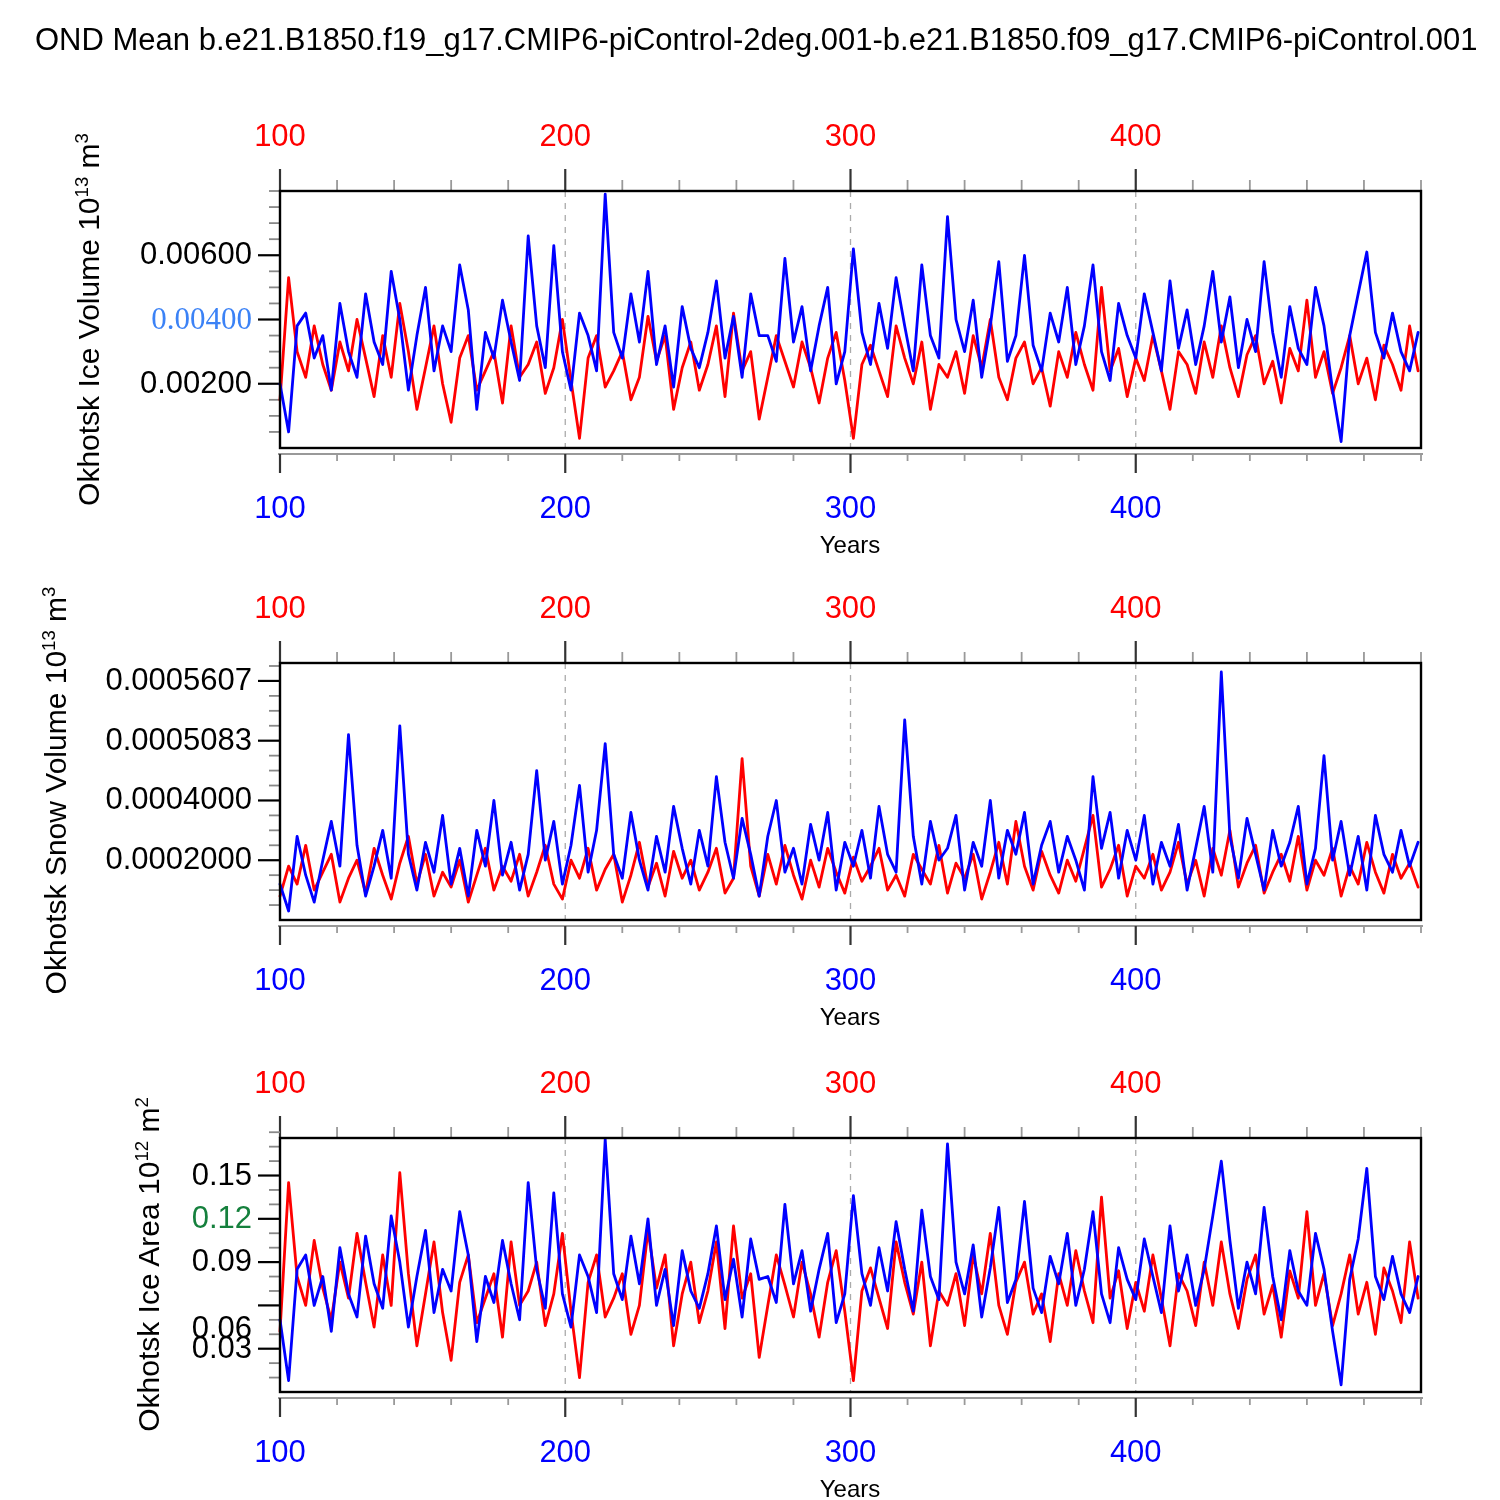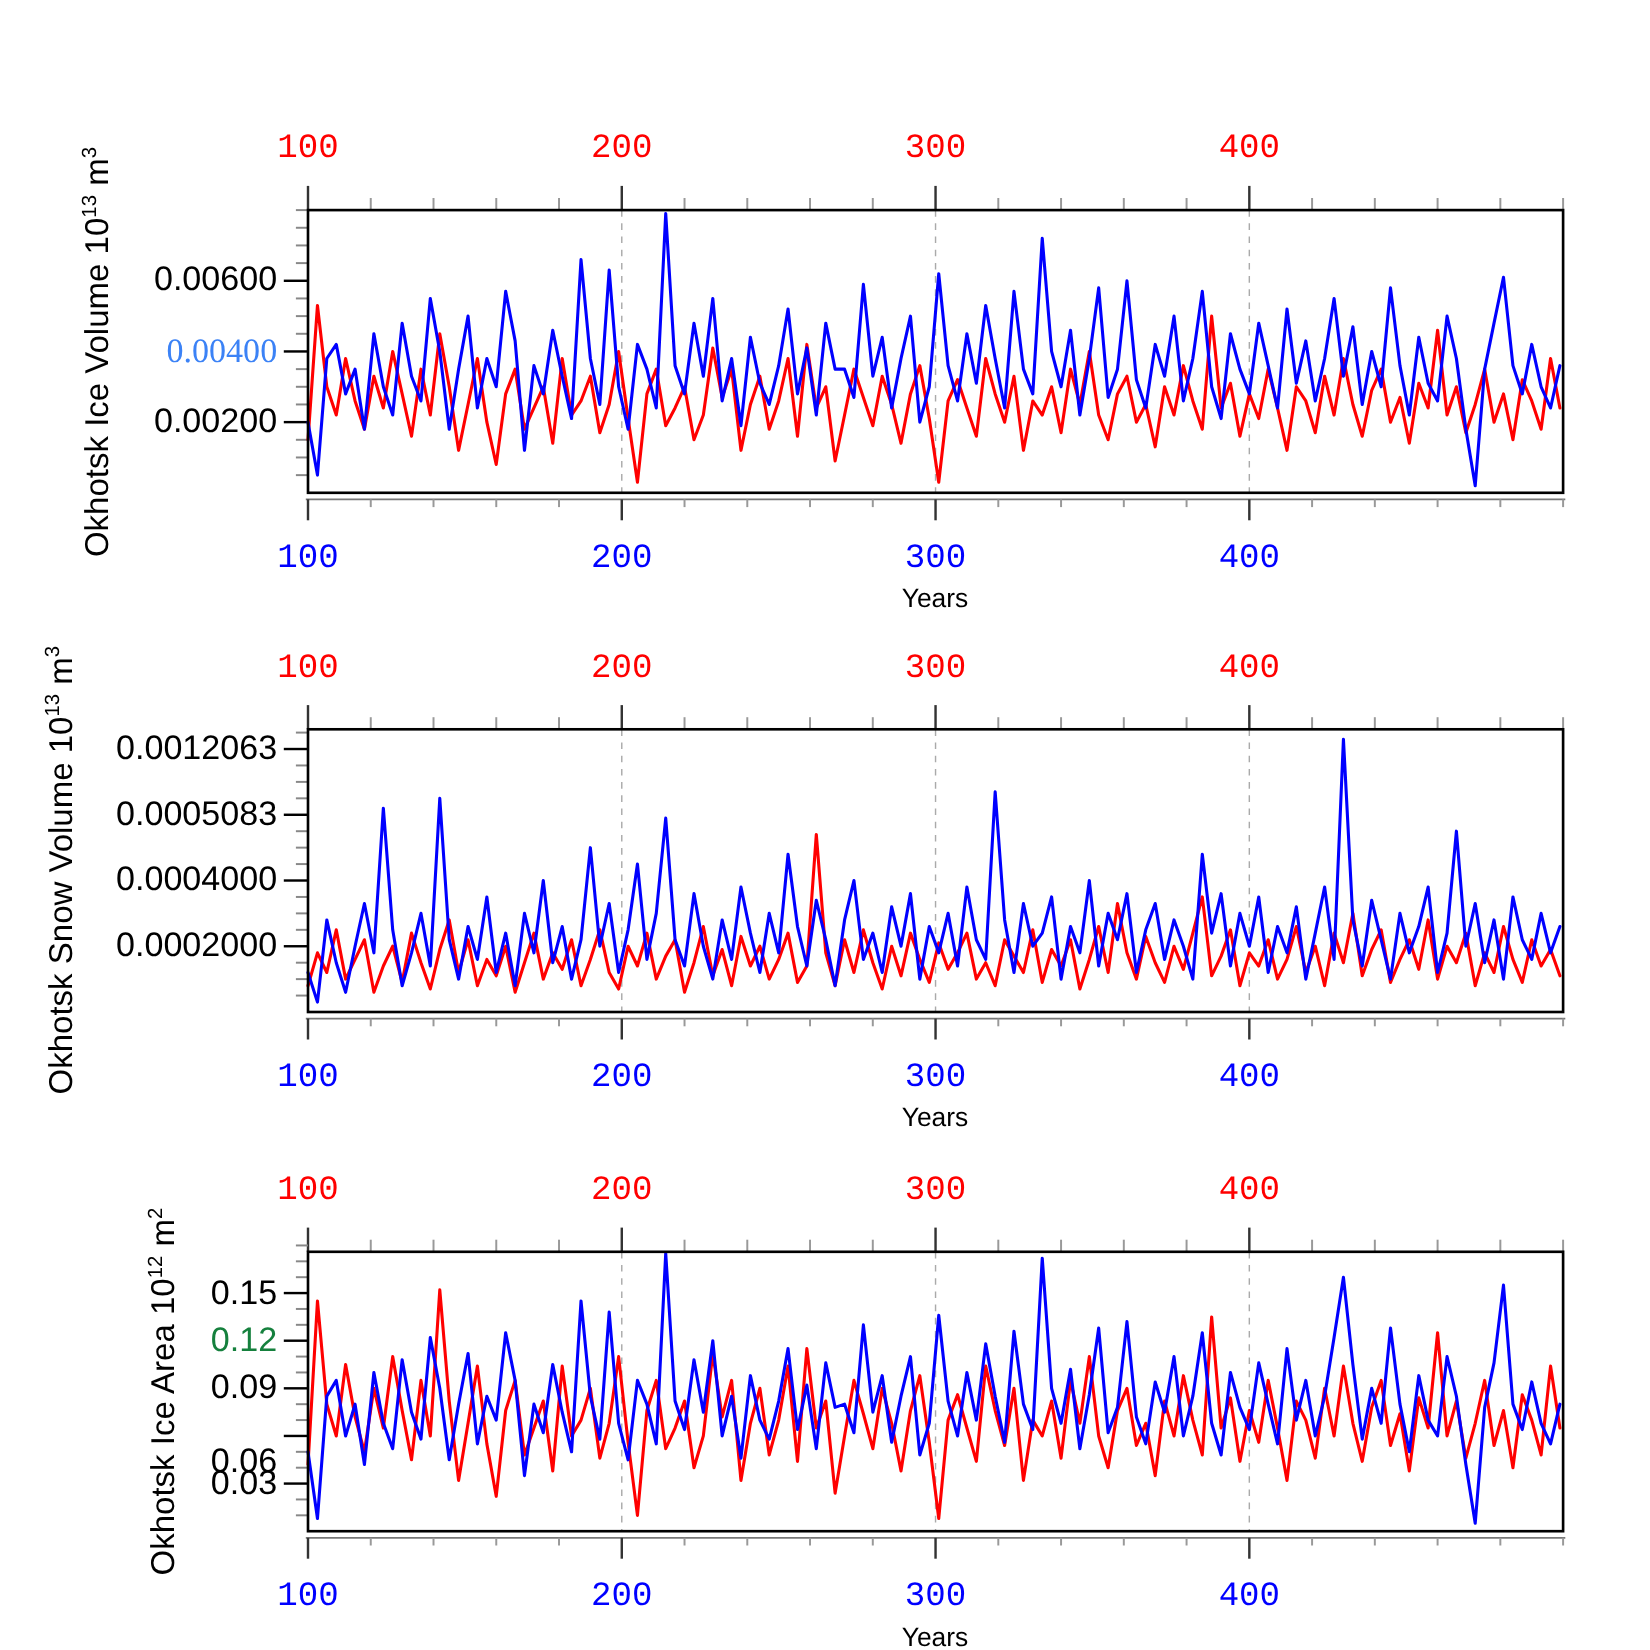--- a/index.html
+++ b/index.html
@@ -7,21 +7,21 @@
           font-family:"Liberation Sans","DejaVu Sans",sans-serif;color:#000;}
   #plot-svg{position:absolute;left:0;top:0;}
   .title{position:absolute;left:35px;top:22px;font-size:31px;white-space:nowrap;color:#000;}
   .legend{position:absolute;top:76px;font-size:26px;text-align:center;white-space:nowrap;}
   .legend.red{left:275px;width:510px;}
   .legend.blue{left:855px;width:590px;}
   .ylabel{position:absolute;width:600px;text-align:center;font-size:30px;white-space:nowrap;
           transform:rotate(-90deg);}
   .ylabel sup{font-size:0.62em;}
   .xlabel-years{position:absolute;width:200px;left:750px;text-align:center;font-size:24px;}
-  .xtick{position:absolute;width:110px;text-align:center;font-size:31px;font-family:Liberation Mono, monospace;}
+  .xtick{position:absolute;width:110px;text-align:center;font-size:31px;}
   .ytick{position:absolute;width:180px;text-align:right;font-size:31px;}
 </style>
 </head>
 <body>
 
 <div id="canvas">
   <svg id="plot-svg" width="1500" height="1500">
       <line x1="565.25" y1="191" x2="565.25" y2="448" stroke="#aaaaaa" stroke-width="1.3" stroke-dasharray="6 6"></line>
       <line x1="850.5" y1="191" x2="850.5" y2="448" stroke="#aaaaaa" stroke-width="1.3" stroke-dasharray="6 6"></line>
       <line x1="1135.75" y1="191" x2="1135.75" y2="448" stroke="#aaaaaa" stroke-width="1.3" stroke-dasharray="6 6"></line>
@@ -215,20 +215,21 @@
       <line x1="269" y1="1189.9545454545455" x2="280" y2="1189.9545454545455" stroke="#888888" stroke-width="1.8"></line>
       <line x1="258" y1="1175.5227272727273" x2="280" y2="1175.5227272727273" stroke="#000000" stroke-width="2.2"></line>
       <line x1="269" y1="1161.090909090909" x2="280" y2="1161.090909090909" stroke="#888888" stroke-width="1.8"></line>
       <line x1="269" y1="1146.659090909091" x2="280" y2="1146.659090909091" stroke="#888888" stroke-width="1.8"></line>
       <line x1="269" y1="1132.2272727272727" x2="280" y2="1132.2272727272727" stroke="#888888" stroke-width="1.8"></line>
       <polyline points="280.0,1331.4 288.6,1182.7 297.1,1276.5 305.7,1305.4 314.2,1240.5 322.8,1288.1 331.3,1319.8 339.9,1262.1 348.5,1298.2 357.0,1233.3 365.6,1282.3 374.1,1327.1 382.7,1254.9 391.2,1305.4 399.8,1172.6 408.4,1273.7 416.9,1345.8 425.5,1293.9 434.0,1241.9 442.6,1312.6 451.1,1360.3 459.7,1282.3 468.3,1254.9 476.8,1322.7 485.4,1298.2 493.9,1273.7 502.5,1337.2 511.1,1241.9 519.6,1305.4 528.2,1291.0 536.7,1262.1 545.3,1325.6 553.8,1293.9 562.4,1233.3 571.0,1311.2 579.5,1377.6 588.1,1282.3 596.6,1254.9 605.2,1317.0 613.7,1298.2 622.3,1273.7 630.9,1334.3 639.4,1305.4 648.0,1230.4 656.5,1288.1 665.1,1254.9 673.6,1345.8 682.2,1293.9 690.8,1262.1 699.3,1322.7 707.9,1291.0 716.4,1241.9 725.0,1328.5 733.5,1226.0 742.1,1298.2 750.7,1273.7 759.2,1357.4 767.8,1305.4 776.3,1254.9 784.9,1285.2 793.5,1317.0 802.0,1262.1 810.6,1293.9 819.1,1337.2 827.7,1282.3 836.2,1250.6 844.8,1311.2 853.4,1380.5 861.9,1291.0 870.5,1267.9 879.0,1298.2 887.6,1328.5 896.1,1241.9 904.7,1282.3 913.3,1314.1 921.8,1262.1 930.4,1345.8 938.9,1291.0 947.5,1305.4 956.0,1273.7 964.6,1325.6 973.2,1254.9 981.7,1293.9 990.3,1233.3 998.8,1305.4 1007.4,1334.3 1015.9,1282.3 1024.5,1262.1 1033.1,1314.1 1041.6,1293.9 1050.2,1341.5 1058.7,1273.7 1067.3,1305.4 1075.8,1250.6 1084.4,1291.0 1093.0,1322.7 1101.5,1197.2 1110.1,1298.2 1118.6,1270.8 1127.2,1328.5 1135.8,1282.3 1144.3,1311.2 1152.9,1254.9 1161.4,1298.2 1170.0,1345.8 1178.5,1273.7 1187.1,1291.0 1195.7,1325.6 1204.2,1262.1 1212.8,1305.4 1221.3,1241.9 1229.9,1293.9 1238.4,1328.5 1247.0,1279.4 1255.6,1254.9 1264.1,1314.1 1272.7,1285.2 1281.2,1337.2 1289.8,1270.8 1298.3,1298.2 1306.9,1211.6 1315.5,1305.4 1324.0,1273.7 1332.6,1325.6 1341.1,1293.9 1349.7,1254.9 1358.2,1314.1 1366.8,1282.3 1375.4,1334.3 1383.9,1267.9 1392.5,1291.0 1401.0,1322.7 1409.6,1241.9 1418.1,1298.2" fill="none" stroke="#ff0000" stroke-width="2.8" stroke-linejoin="round" stroke-linecap="round"></polyline>
       <polyline points="280.0,1319.8 288.6,1380.5 297.1,1269.3 305.7,1254.9 314.2,1305.4 322.8,1276.5 331.3,1331.4 339.9,1247.7 348.5,1293.9 357.0,1317.0 365.6,1236.1 374.1,1283.8 382.7,1308.3 391.2,1215.9 399.8,1262.1 408.4,1327.1 416.9,1276.5 425.5,1230.4 434.0,1312.6 442.6,1269.3 451.1,1291.0 459.7,1211.6 468.3,1254.9 476.8,1341.5 485.4,1276.5 493.9,1302.5 502.5,1240.5 511.1,1283.8 519.6,1319.8 528.2,1182.7 536.7,1269.3 545.3,1308.3 553.8,1192.8 562.4,1293.9 571.0,1327.1 579.5,1254.9 588.1,1276.5 596.6,1312.6 605.2,1139.4 613.7,1273.7 622.3,1299.6 630.9,1236.1 639.4,1283.8 648.0,1218.8 656.5,1305.4 665.1,1269.3 673.6,1325.6 682.2,1250.6 690.8,1291.0 699.3,1308.3 707.9,1273.7 716.4,1226.0 725.0,1299.6 733.5,1259.2 742.1,1317.0 750.7,1239.0 759.2,1279.4 767.8,1276.5 776.3,1302.5 784.9,1204.4 793.5,1283.8 802.0,1250.6 810.6,1311.2 819.1,1269.3 827.7,1233.3 836.2,1322.7 844.8,1293.9 853.4,1195.7 861.9,1273.7 870.5,1305.4 879.0,1247.7 887.6,1291.0 896.1,1221.7 904.7,1269.3 913.3,1311.2 921.8,1210.2 930.4,1276.5 938.9,1299.6 947.5,1143.8 956.0,1262.1 964.6,1293.9 973.2,1244.8 981.7,1317.0 990.3,1267.9 998.8,1207.3 1007.4,1302.5 1015.9,1279.4 1024.5,1201.5 1033.1,1288.1 1041.6,1312.6 1050.2,1256.3 1058.7,1283.8 1067.3,1233.3 1075.8,1305.4 1084.4,1269.3 1093.0,1211.6 1101.5,1293.9 1110.1,1322.7 1118.6,1247.7 1127.2,1279.4 1135.8,1299.6 1144.3,1239.0 1152.9,1276.5 1161.4,1312.6 1170.0,1226.0 1178.5,1291.0 1187.1,1254.9 1195.7,1305.4 1204.2,1269.3 1212.8,1215.9 1221.3,1161.1 1229.9,1240.5 1238.4,1308.3 1247.0,1262.1 1255.6,1293.9 1264.1,1207.3 1272.7,1276.5 1281.2,1319.8 1289.8,1250.6 1298.3,1291.0 1306.9,1305.4 1315.5,1233.3 1324.0,1269.3 1332.6,1331.4 1341.1,1384.8 1349.7,1279.4 1358.2,1239.0 1366.8,1168.3 1375.4,1276.5 1383.9,1299.6 1392.5,1256.3 1401.0,1293.9 1409.6,1312.6 1418.1,1276.5" fill="none" stroke="#0000ff" stroke-width="2.8" stroke-linejoin="round" stroke-linecap="round"></polyline>
       <rect x="280" y="1138" width="1141" height="254" fill="none" stroke="#000000" stroke-width="2.4"></rect>
     </svg>
 
+  <div class="title">OND Mean b.e21.B1850.f19_g17.CMIP6-piControl-2deg.001-b.e21.B1850.f09_g17.CMIP6-piControl.001</div>
 
 
   <div class="ylabel" style="left:-212px;top:302px;">
     <span>Okhotsk Ice Volume 10</span><sup>13</sup><span> m</span><sup>3</sup>
   </div>
   <div class="ylabel" style="left:-245px;top:773px;">
     <span>Okhotsk Snow Volume 10</span><sup>13</sup><span> m</span><sup>3</sup>
   </div>
   <div class="ylabel" style="left:-152px;top:1247px;">
     <span>Okhotsk Ice Area 10</span><sup>12</sup><span> m</span><sup>2</sup>
@@ -251,21 +252,21 @@
       <div class="ytick" style="left: 72px; top: 300.5px; color: #3b82f6; font-family: Liberation Serif, serif;">0.00400</div>
       <div class="ytick" style="left: 72px; top: 364.75px; color: rgb(0, 0, 0);">0.00200</div>
       <div class="xtick" style="left: 225px; top: 590px; color: rgb(255, 0, 0);">100</div>
       <div class="xtick" style="left: 225px; top: 962px; color: rgb(0, 0, 255);">100</div>
       <div class="xtick" style="left: 510.25px; top: 590px; color: rgb(255, 0, 0);">200</div>
       <div class="xtick" style="left: 510.25px; top: 962px; color: rgb(0, 0, 255);">200</div>
       <div class="xtick" style="left: 795.5px; top: 590px; color: rgb(255, 0, 0);">300</div>
       <div class="xtick" style="left: 795.5px; top: 962px; color: rgb(0, 0, 255);">300</div>
       <div class="xtick" style="left: 1080.75px; top: 590px; color: rgb(255, 0, 0);">400</div>
       <div class="xtick" style="left: 1080.75px; top: 962px; color: rgb(0, 0, 255);">400</div>
-      <div class="ytick" style="left: 72px; top: 661.93px; color: rgb(0, 0, 0);">0.0012063</div>
+      <div class="ytick" style="left: 72px; top: 661.93px; color: rgb(0, 0, 0);">0.0005607</div>
       <div class="ytick" style="left: 72px; top: 721.698px; color: rgb(0, 0, 0);">0.0005083</div>
       <div class="ytick" style="left: 72px; top: 781.465px; color: rgb(0, 0, 0);">0.0004000</div>
       <div class="ytick" style="left: 72px; top: 841.233px; color: rgb(0, 0, 0);">0.0002000</div>
       <div class="xtick" style="left: 225px; top: 1065px; color: rgb(255, 0, 0);">100</div>
       <div class="xtick" style="left: 225px; top: 1434px; color: rgb(0, 0, 255);">100</div>
       <div class="xtick" style="left: 510.25px; top: 1065px; color: rgb(255, 0, 0);">200</div>
       <div class="xtick" style="left: 510.25px; top: 1434px; color: rgb(0, 0, 255);">200</div>
       <div class="xtick" style="left: 795.5px; top: 1065px; color: rgb(255, 0, 0);">300</div>
       <div class="xtick" style="left: 795.5px; top: 1434px; color: rgb(0, 0, 255);">300</div>
       <div class="xtick" style="left: 1080.75px; top: 1065px; color: rgb(255, 0, 0);">400</div>

